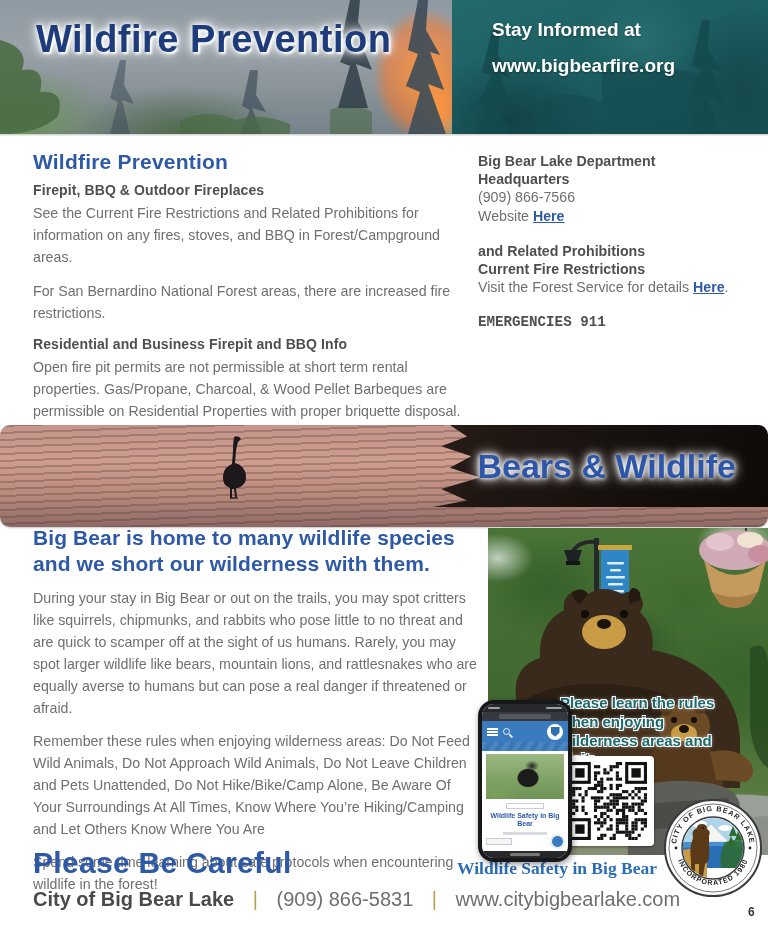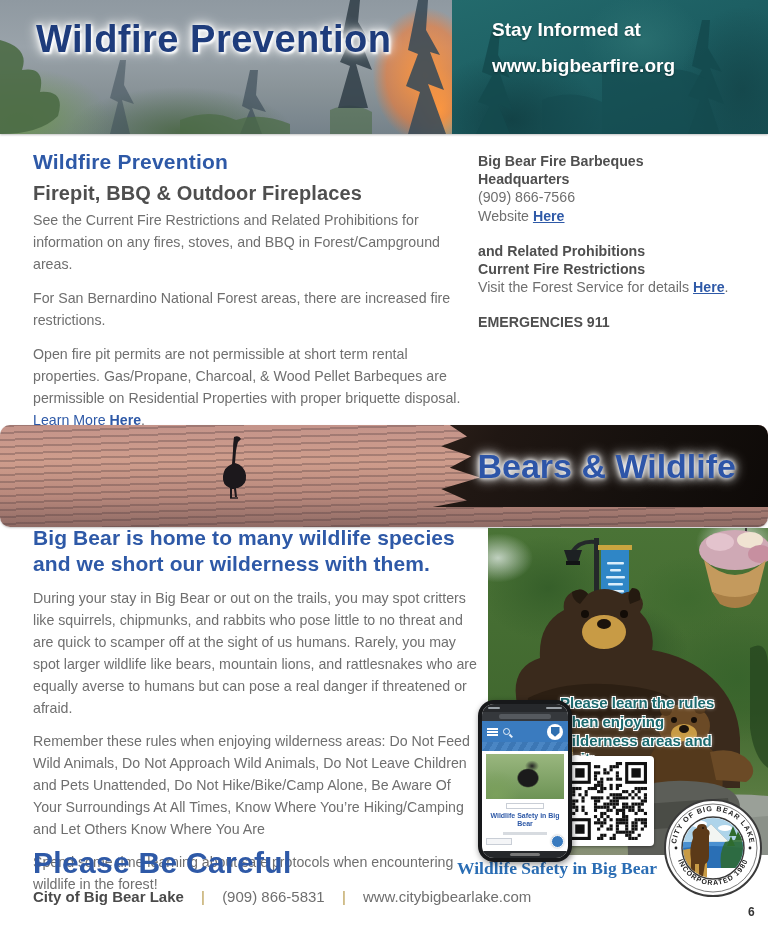--- a/index.html
+++ b/index.html
@@ -34,21 +34,21 @@
   .banner-title {
     position:absolute; left:36px; top:18px; width:400px;
     font-size:38px; font-weight:bold; letter-spacing:.5px; color:#1e3c7c;
     text-shadow:0 0 4px #fff,0 0 8px #fff,0 0 14px rgba(255,255,255,.95), 2px 2px 2px rgba(255,255,255,.8);
   }
   .stay-informed { position:absolute; left:492px; top:12px; color:#ffffff; font-weight:bold; font-size:19px; line-height:1.9; text-shadow:0 1px 2px rgba(0,0,0,.35); }
 
   
   .wf-left { position:absolute; left:33px; top:150px; width:430px; }
   .h-blue { color:#2e59a7; font-size:21px; font-weight:bold; letter-spacing:.2px; }
-  .h-sub { color:#4f4f4f; font-size:20px; font-weight:bold; margin-top:8px; letter-spacing:.1px; }
+  .h-sub { color:#4f4f4f; font-size:14px; font-weight:bold; margin-top:8px; letter-spacing:.1px; }
   .body-p { color:#6f6f6f; font-size:14.2px; line-height:1.55; margin-top:4px; }
   .body-p + .body-p { margin-top:12px; }
   a.link-plain { color:#2e59a7; text-decoration:none; }
   a.link-here { color:#2e59a7; font-weight:bold; text-decoration:underline; }
 
   .wf-right { position:absolute; left:478px; top:152px; width:285px; font-size:14.2px; line-height:1.27; }
   .contact-bold { color:#4f4f4f; font-weight:bold; }
   .contact-gray { color:#6f6f6f; line-height:1.3; }
   .wf-right .block { margin-bottom:17px; }
 
@@ -73,21 +73,21 @@
     text-shadow:0 0 4px #fff,0 0 9px #fff,0 0 14px rgba(255,255,255,.95);
   }
 
   
   .wl-left { position:absolute; left:33px; top:525px; width:447px; }
   .wl-head { color:#2e59a7; font-size:21px; font-weight:bold; line-height:1.22; letter-spacing:.1px; }
   .wl-left .body-p { margin-top:11px; }
   .be-careful { position:absolute; left:33px; top:846px; color:#2e59a7; font-size:30px; font-weight:bold; letter-spacing:.3px; }
 
   
-  .footer { position:absolute; left:33px; top:888px; font-size:15px; color:#6f6f6f; }
+  .footer { position:absolute; left:33px; top:888px; font-size:20px; color:#6f6f6f; }
   .footer .city { color:#4a4a4a; font-weight:bold; }
   .footer .pipe { color:#b99d50; margin:0 13px; }
   .page-num { position:absolute; left:748px; top:905px; font-size:12px; font-weight:bold; color:#333; }
 
   
   .photo { position:absolute; left:488px; top:528px; width:280px; height:327px; overflow:hidden;
     background:
       radial-gradient(60px 40px at 250px 14px, rgba(235,240,238,.9), rgba(235,240,238,0) 70%),
       radial-gradient(50px 35px at 10px 30px, rgba(222,232,226,.8), rgba(222,232,226,0) 70%),
       radial-gradient(70px 55px at 200px 70px, #3f6b2f, rgba(63,107,47,0) 75%),
@@ -179,36 +179,37 @@
       <div>Stay Informed at</div>
       <div>www.bigbearfire.org</div>
     </div>
   </div>
 
   <div class="wf-left">
     <div class="h-blue">Wildfire Prevention</div>
     <div class="h-sub">Firepit, BBQ &amp; Outdoor Fireplaces</div>
     <div class="body-p">See the Current Fire Restrictions and Related Prohibitions for information on any fires, stoves, and BBQ in Forest/Campground areas.</div>
     <div class="body-p">For San Bernardino National Forest areas, there are increased fire restrictions.</div>
+    <div class="h-sub" style="margin-top:12px;">Residential and Business Firepit and BBQ Info</div>
     <div class="body-p"><span>Open fire pit permits are not permissible at short term rental properties. Gas/Propane, Charcoal, &amp; Wood Pellet Barbeques are permissible on Residential Properties with proper briquette disposal. </span><a href="#" class="link-plain">Learn More </a><a href="#" class="link-here">Here</a><span>.</span></div>
   </div>
 
   <div class="wf-right">
     <div class="block">
-      <div class="contact-bold">Big Bear Fire Barbeques</div>
+      <div class="contact-bold">Big Bear Lake Department</div>
       <div class="contact-bold">Headquarters</div>
       <div class="contact-gray">(909) 866-7566</div>
       <div class="contact-gray"><span>Website </span><a href="#" class="link-here">Here</a></div>
     </div>
     <div class="block">
       <div class="contact-bold">and Related Prohibitions</div>
       <div class="contact-bold">Current Fire Restrictions</div>
       <div class="contact-gray"><span>Visit the Forest Service for details </span><a href="#" class="link-here">Here</a><span>.</span></div>
     </div>
-    <div class="contact-bold" style="margin-top:2px;">EMERGENCIES 911</div>
+    <div class="contact-bold" style="margin-top:2px;font-family:Liberation Mono, monospace;">EMERGENCIES 911</div>
   </div>
 
   <div class="bears-banner">
     <div class="sunset"></div>
     <div class="rocks"></div>
     <svg class="heron" width="60" height="70" viewBox="0 0 60 70">
       <path fill="#1c181c" d="M26 2 Q31 0 33 4 L30 7 Q29 10 28 16 L27 28 Q36 30 38 40 Q39 50 30 53 L28 53 L29 62 L27 62 L26 54 L24 54 L24 63 L22 63 L22 53 Q14 50 15 41 Q16 32 24 29 L25 16 Q25 8 26 2 Z"></path>
       <path fill="#1c181c" d="M22 62 L30 62 L30 64 L22 64 Z" opacity="0.7"></path>
     </svg>
     <div class="bears-title">Bears &amp; Wildlife</div>

